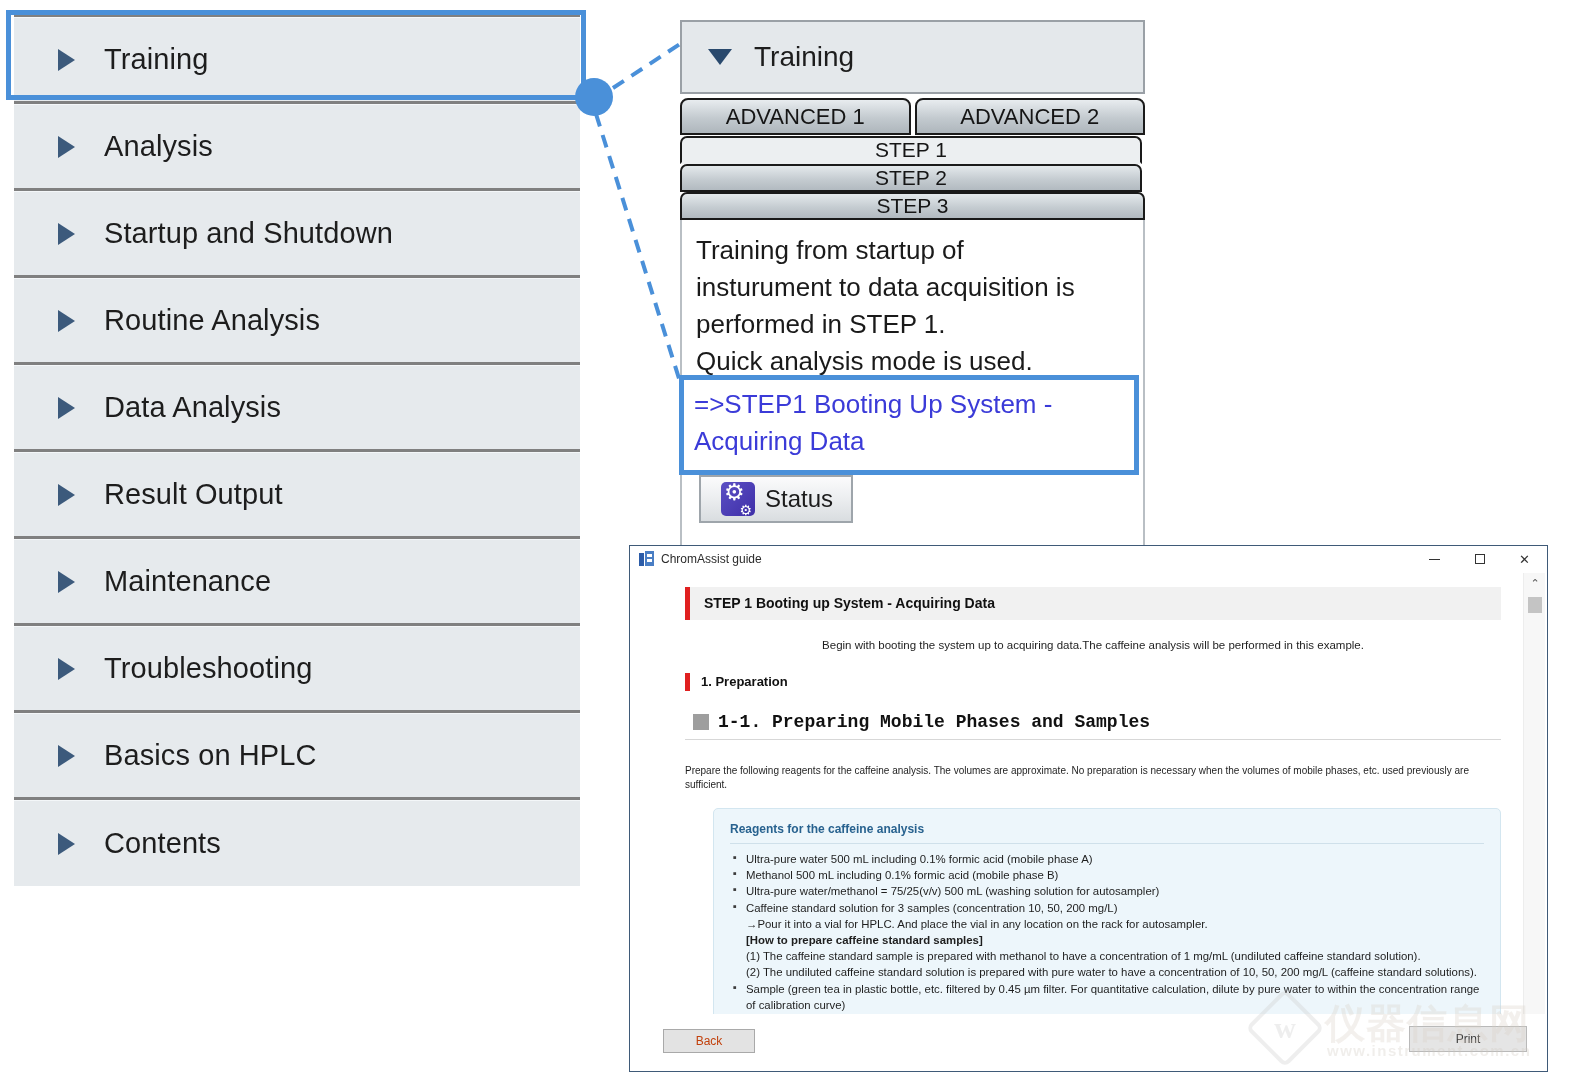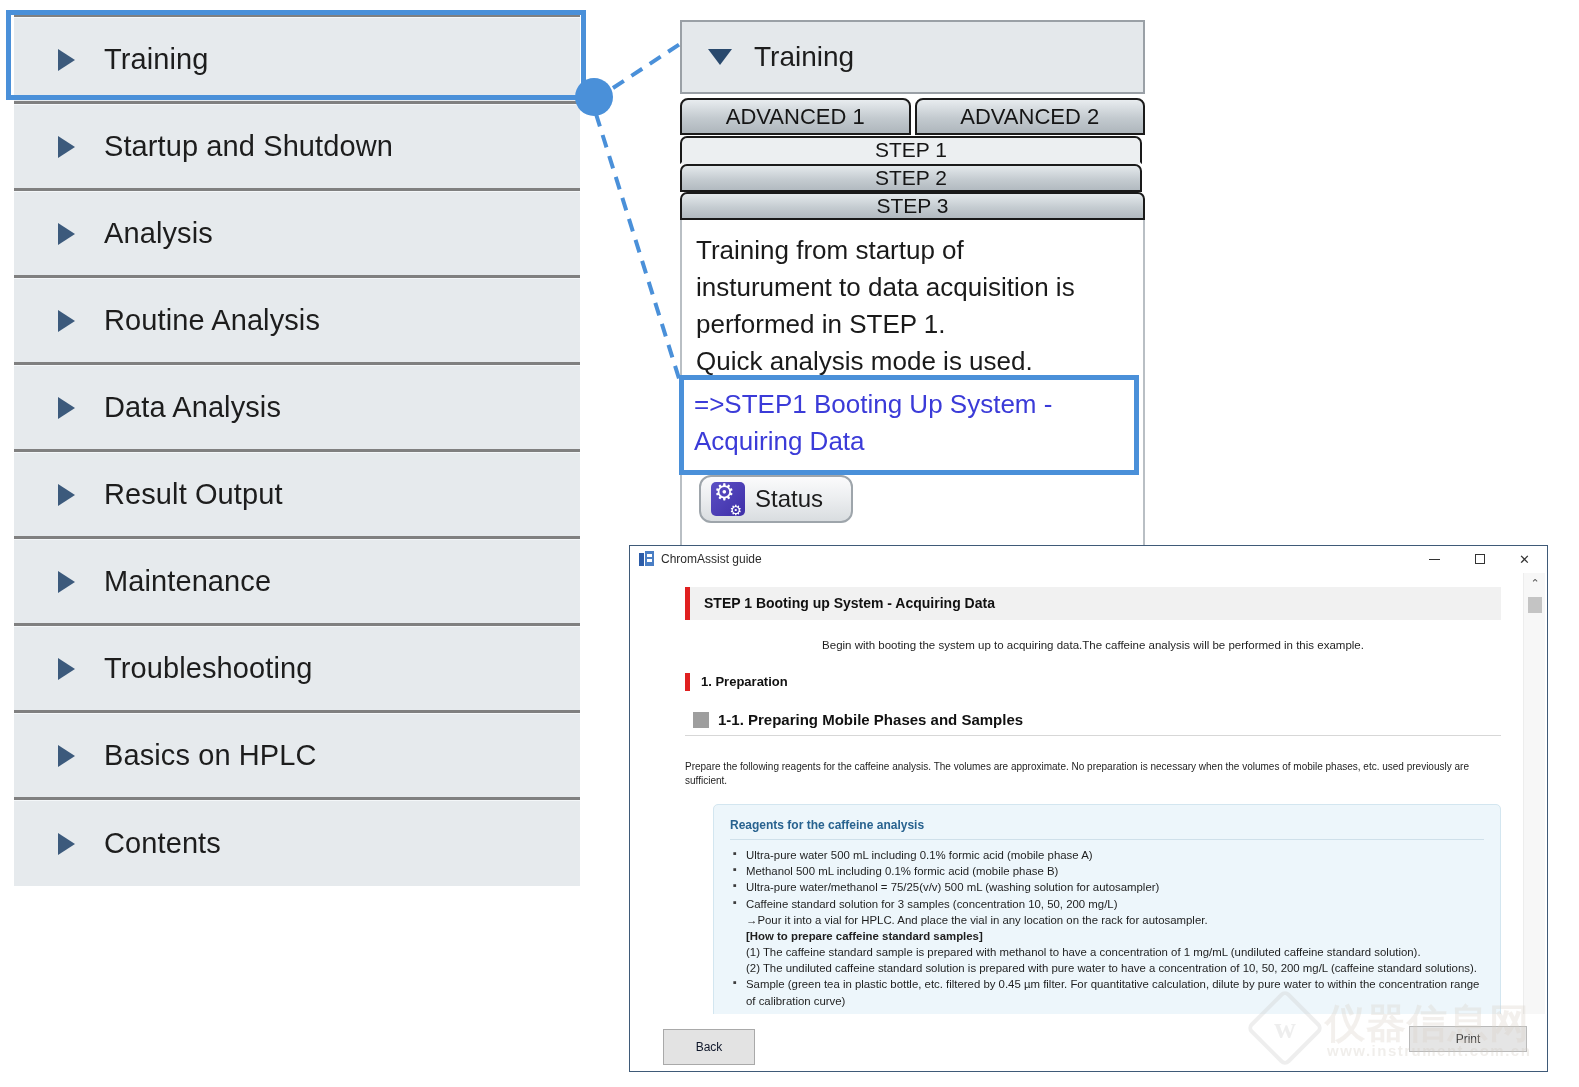--- a/index.html
+++ b/index.html
@@ -130,22 +130,22 @@
     background:#ffffff;
     padding:6px 10px 10px 10px;
   }
   #link-box .link-text {
     font-size:26px; line-height:1.42; color:#3b3bd8;
   }
   #status-btn {
     position:absolute; left:17px; top:255px;
     width:154px; height:48px;
     background:linear-gradient(#fbfbfc 0%, #eceef0 48%, #d9dde0 100%);
-    border:2px solid #9ea5ab; border-radius:12px;
-    display:flex; align-items:center; padding-left:10px;
+    border:2px solid #9ea5ab; border-radius:0;
+    display:flex; align-items:center; padding-left:20px;
     cursor:pointer;
   }
   #status-icon {
     width:34px; height:34px; border-radius:5px;
     background:linear-gradient(135deg,#5b4fc4,#3f2fa8);
     position:relative; margin-right:10px;
     flex:0 0 auto;
   }
   #status-icon::before {
     content:"\2699";
@@ -220,21 +220,21 @@
     padding-left:11px;
     font-weight:bold; font-size:13px; color:#111;
   }
   .h3-row {
     margin:19px 0 0 8px;
     display:flex; align-items:center;
   }
   .h3-chip {
     width:16px;height:16px;background:#9e9e9e;margin-right:9px;flex:0 0 auto;
   }
-  .h3-text { font-weight:bold; font-size:15px; color:#111; }
+  .h3-text { font-weight:bold; font-size:18px; color:#111;font-family:Liberation Mono, monospace; }
   .h3-rule { margin:5px 0 0 0; border-bottom:1px solid #d7d7d7; }
   .para {
     margin:24px 0 0 0; font-size:10px; line-height:1.38; color:#1e1e1e;
   }
   #reagent-box {
     margin:16px 0 0 28px;
     background:#edf6fb;
     border:1px solid #d3e6f0;
     border-radius:5px;
     padding:12px 16px 14px 16px;
@@ -274,24 +274,24 @@
     position:absolute; left:4px; top:24px;
     width:14px; height:16px; background:#c4c4c4; cursor:pointer;
   }
 
   #btn-bar {
     position:absolute; left:1px; bottom:1px;
     width:916px; height:56px; background:#ffffff;
   }
   #back-btn {
     position:absolute; left:32px; top:15px;
-    width:92px; height:36px;
+    width:92px; height:24px;
     background:#e3e3e3; border:1px solid #a9a9a9;
     display:flex;align-items:center;justify-content:center;
-    font-size:12px;color:#0f172a; cursor:pointer;
+    font-size:12px;color:#c2410c; cursor:pointer;
   }
   #print-btn {
     position:absolute; right:20px; top:12px;
     width:118px; height:26px;
     background:#e3e3e3; border:1px solid #b4b4b4;
     display:flex;align-items:center;justify-content:center;
     font-size:12px;color:#2b2b2b; cursor:pointer;
     opacity:.92;
   }
 
@@ -331,25 +331,25 @@
 </head>
 <body>
 
 <div id="sidebar">
   <div class="side-item">
     <span class="side-arrow"></span>
     <span class="side-label">Training</span>
   </div>
   <div class="side-item">
     <span class="side-arrow"></span>
+    <span class="side-label">Analysis</span>
+  </div>
+  <div class="side-item">
+    <span class="side-arrow"></span>
     <span class="side-label">Startup and Shutdown</span>
-  </div>
-  <div class="side-item">
-    <span class="side-arrow"></span>
-    <span class="side-label">Analysis</span>
   </div>
   <div class="side-item">
     <span class="side-arrow"></span>
     <span class="side-label">Routine Analysis</span>
   </div>
   <div class="side-item">
     <span class="side-arrow"></span>
     <span class="side-label">Data Analysis</span>
   </div>
   <div class="side-item">

